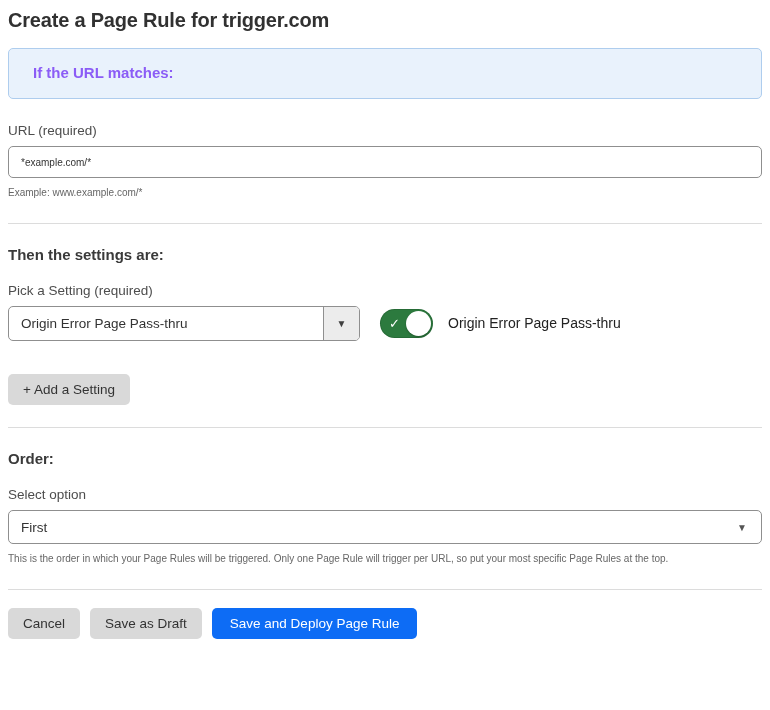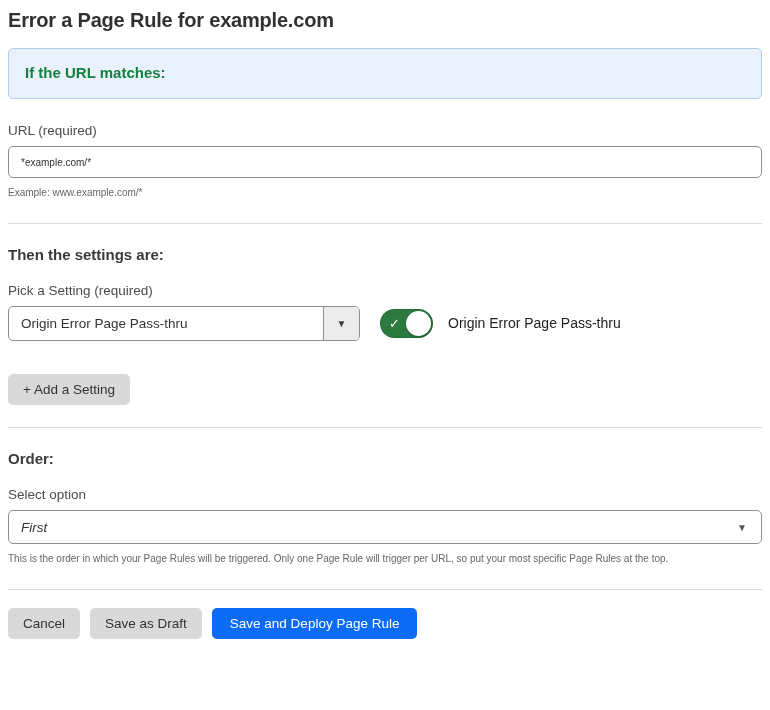--- a/index.html
+++ b/index.html
@@ -27,21 +27,22 @@
     border: 1px solid #aecdee;
     border-radius: 5px;
     padding: 12px 16px 14px 16px;
     color: #1e3c69;
     font-size: 15px;
     line-height: 1.55;
     margin-bottom: 24px;
   }
   .info-box .info-heading {
     font-weight: 700;
-    color: #15803d;
+    color: #8b5cf6;
+    margin-left: 8px;
   }
   .info-box .info-link {
     color: #2a63c6;
     text-decoration: underline;
     cursor: pointer;
   }
   .info-box .info-link-suffix { color: #1e3c69; }
 
   .field-label {
     font-size: 13.5px;
@@ -185,41 +186,40 @@
     height: 34px;
     border: 1px solid #8f8f8f;
     border-radius: 5px;
     background: #fff;
     display: flex;
     align-items: center;
     padding: 0 34px 0 12px;
     font-size: 13.5px;
     color: #333;
     cursor: pointer;
-    font-style: italic;
   }
   .select-arrow {
     position: absolute;
     right: 14px;
     top: 50%;
     transform: translateY(-50%);
     font-size: 10px;
     color: #555;
   }
 
   .footer-actions {
     display: flex;
     align-items: center;
     gap: 10px;
   }
 </style>
 </head>
 <body>
 
-<h1 class="page-title">Error a Page Rule for example.com</h1>
+<h1 class="page-title">Create a Page Rule for trigger.com</h1>
 
 <div class="info-box">
   <div class="info-heading">If the URL matches:</div>
 </div>
 
 <div class="field-label">URL (required)</div>
 <input class="text-input" type="text" value="*example.com/*" style="">
 <div class="helper-text">Example: www.example.com/*</div>
 
 <hr class="divider">

